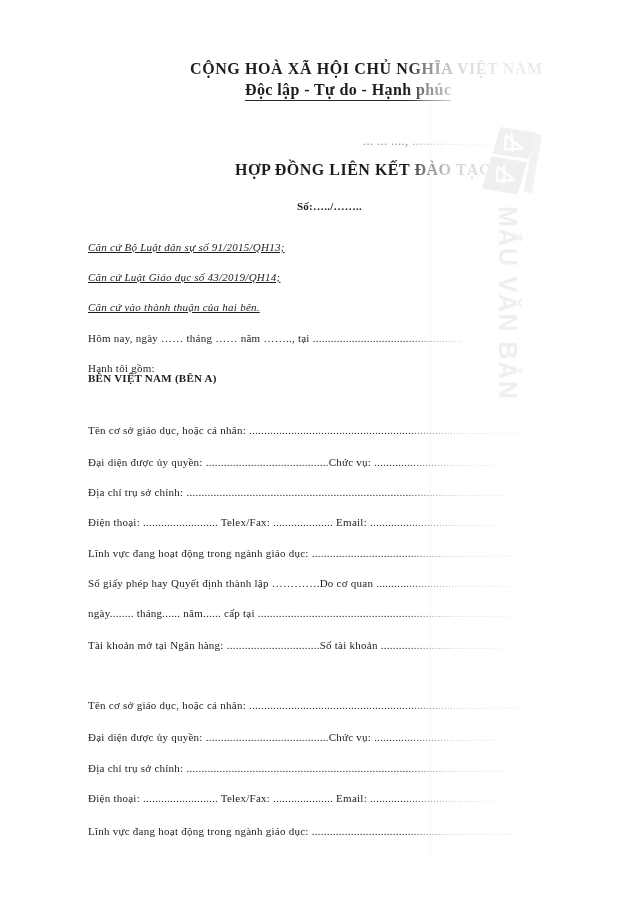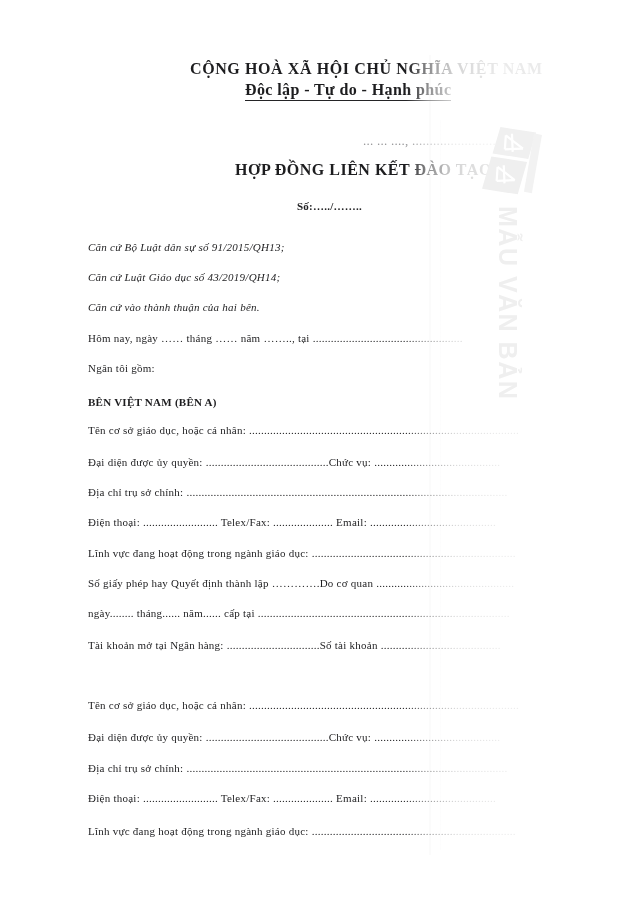--- a/index.html
+++ b/index.html
@@ -13,36 +13,36 @@
     color: #1d1d1f;
   }
   .ln {
     position: absolute;
     white-space: nowrap;
     font-size: 11px;
     letter-spacing: 0.25px;
     line-height: 19px;
   }
   .b { font-weight: bold; }
-  .i { font-style: italic; }
+  .i { font-style: italic; text-decoration: underline; }
 
   .hdr1 { left: 190px; top: 59px;  font-size: 16px; letter-spacing: 0.6px; }
   .hdr2 { left: 245px; top: 80px;  font-size: 16px; letter-spacing: 0.4px;
           border-bottom: 1.5px solid #242426; padding-bottom: 1px; }
   .dotsline { left: 363px; top: 131px; font-size: 13px; color: #98989a; }
   .title { left: 235px; top: 160px; font-size: 16px; letter-spacing: 0.5px; }
   .sono  { left: 297px; top: 197px; }
 
   .g1 { left: 88px; top: 238px; }
   .g2 { left: 88px; top: 268px; }
   .g3 { left: 88px; top: 298px; }
   .today { left: 88px; top: 329px; }
   .weare { left: 88px; top: 359px; }
 
-  .pah { left: 88px; top: 393px; text-align: right; }
+  .pah { left: 88px; top: 369px; text-align: right; }
   .paf0 { left: 88px; top: 421px; }
   .paf1 { left: 88px; top: 453px; }
   .paf2 { left: 88px; top: 483px; }
   .paf3 { left: 88px; top: 513px; }
   .paf4 { left: 88px; top: 544px; }
   .paf5 { left: 88px; top: 574px; }
   .paf6 { left: 88px; top: 604px; }
   .paf7 { left: 88px; top: 636px; }
 
   .pbh { left: 88px; top: 666px; }
@@ -102,21 +102,21 @@
   <div class="ln dotsline">... ... ...., ...............................</div>
 
   <div class="ln b title">HỢP ĐỒNG LIÊN KẾT ĐÀO TẠO</div>
   <div class="ln b sono">Số:…../……..</div>
 
   <div class="ln i g1">Căn cứ Bộ Luật dân sự số 91/2015/QH13;</div>
   <div class="ln i g2">Căn cứ Luật Giáo dục số 43/2019/QH14;</div>
   <div class="ln i g3">Căn cứ vào thành thuận của hai bên.</div>
 
   <div class="ln today">Hôm nay, ngày …… tháng …… năm …….., tại ..................................................</div>
-  <div class="ln weare">Ngân tôi gồm:</div>
+  <div class="ln weare">Hạnh tôi gồm:</div>
 
   <div class="ln b pah">BÊN VIỆT NAM (BÊN A)</div>
   <div class="ln paf0">Tên cơ sở giáo dục, hoặc cá nhân: ..........................................................................................</div>
   <div class="ln paf1">Đại diện được ủy quyền: .........................................Chức vụ: ..........................................</div>
   <div class="ln paf2">Địa chỉ trụ sở chính:  ...........................................................................................................</div>
   <div class="ln paf3">Điện thoại: ......................... Telex/Fax: ....................  Email: ..........................................</div>
   <div class="ln paf4">Lĩnh vực đang hoạt động trong ngành giáo dục: ....................................................................</div>
   <div class="ln paf5">Số giấy phép hay Quyết định thành lập ………….Do cơ quan ..............................................</div>
   <div class="ln paf6">ngày........ tháng...... năm...... cấp tại  ....................................................................................</div>
   <div class="ln paf7">Tài khoản mở tại Ngân hàng: ...............................Số tài khoản ........................................</div>

